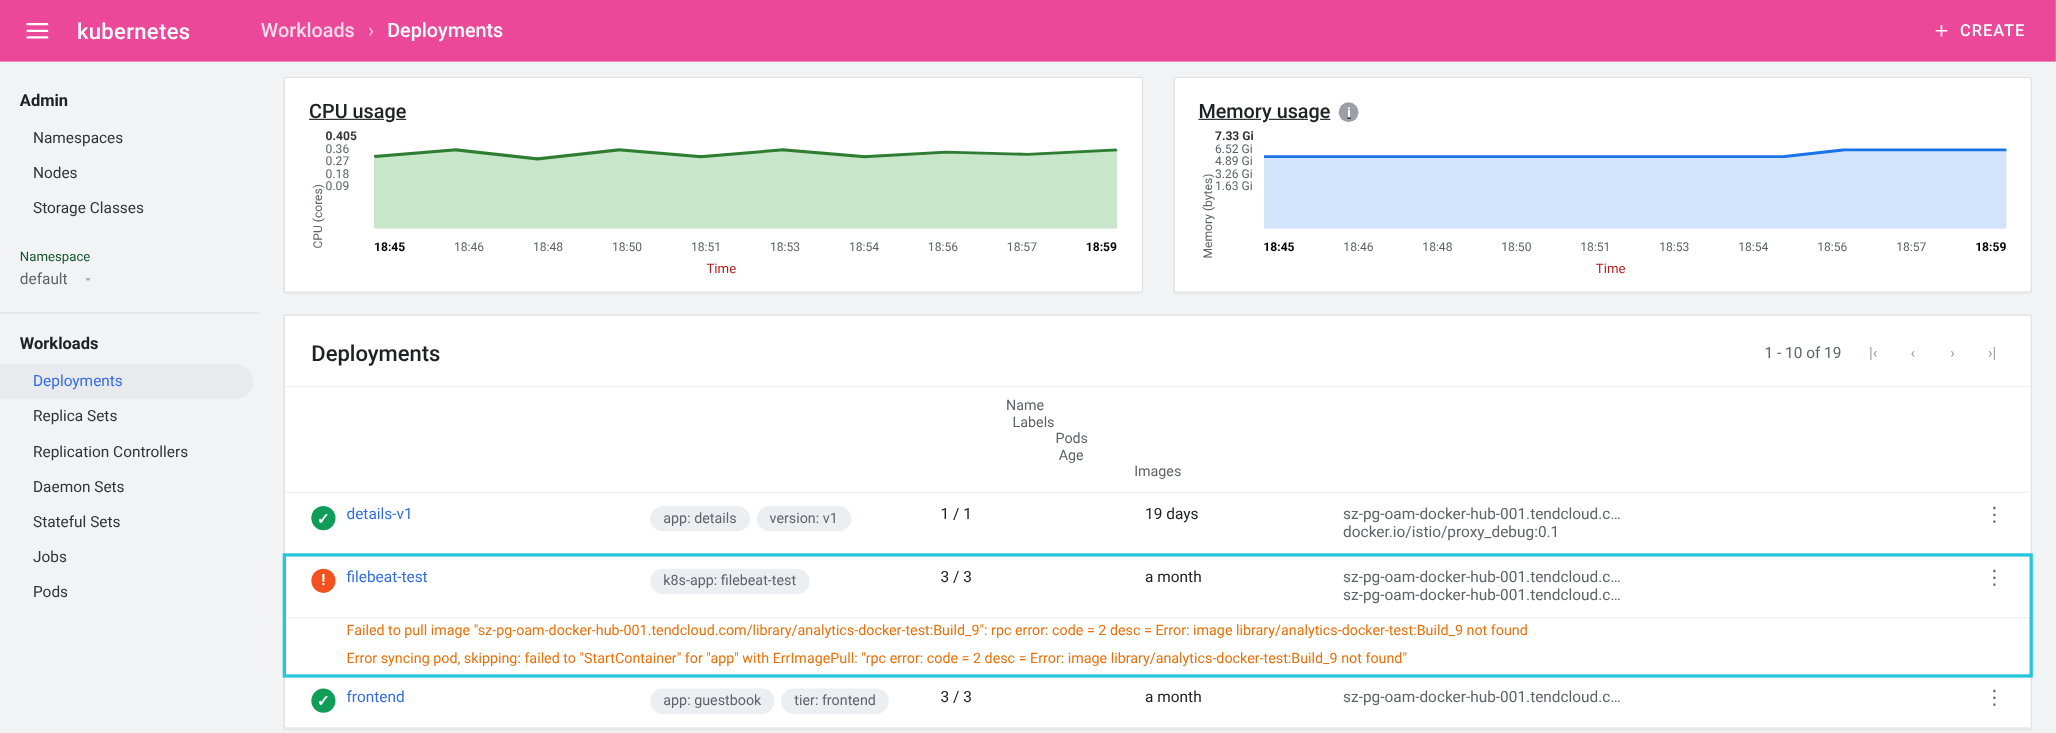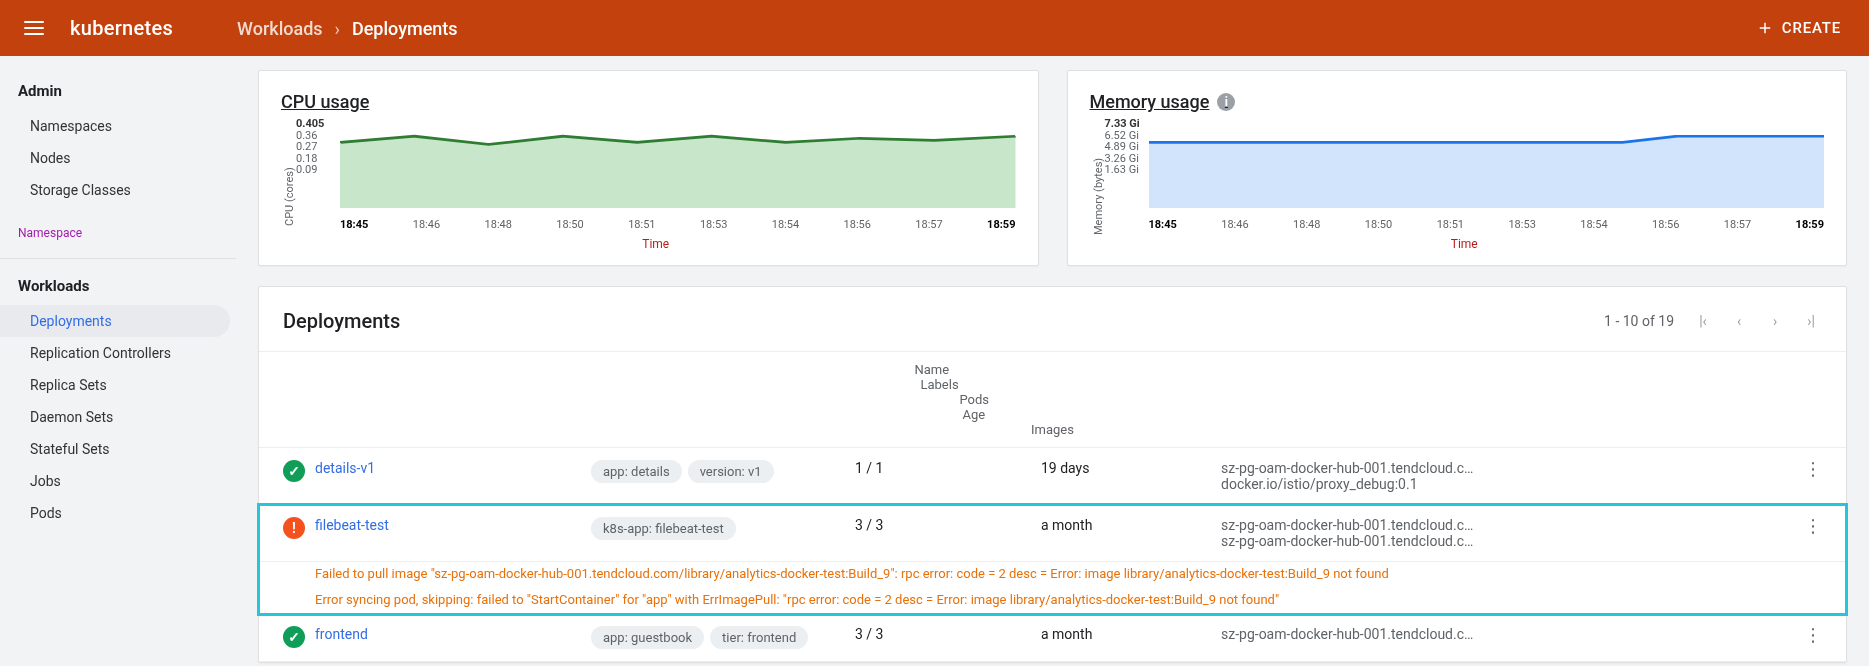--- a/index.html
+++ b/index.html
@@ -1,34 +1,34 @@
 <!DOCTYPE html>
 <html><head>
 <meta charset="utf-8">
 <style>
   * { box-sizing: border-box; margin: 0; padding: 0; }
   body { font-family: Roboto, "Helvetica Neue", Arial, sans-serif; font-size: 14px; color: #202124; background: #f1f3f4; width: 1869px; }
   
-  .topbar { background: #c2410c; color: #fff; height: 56px; display: flex; align-items: center; padding: 0 24px; }
+  .topbar { background: #ec4899; color: #fff; height: 56px; display: flex; align-items: center; padding: 0 24px; }
   .hamburger { width: 24px; height: 24px; display:flex; flex-direction:column; justify-content:center; gap:4px; cursor:pointer; margin-right: 22px;}
   .hamburger span { display:block; height:2px; background:#fff; border-radius:1px; width:20px;}
   .brand { font-size: 20px; font-weight: 500; letter-spacing: .3px; margin-right: 64px; }
   .crumb-root { color: rgba(255,255,255,.8); font-size: 18px; font-weight: 500; cursor:pointer;}
   .crumb-sep { color: rgba(255,255,255,.7); margin: 0 12px; font-size: 18px; font-weight:400;}
   .crumb-leaf { color:#fff; font-size: 18px; font-weight: 500;}
   .topbar .spacer { flex: 1; }
   .create-btn { display:flex; align-items:center; gap:8px; font-size:15px; font-weight:500; letter-spacing:.8px; cursor:pointer; padding:8px 4px;}
   .create-btn svg { fill:#fff; }
   
   .page { display:flex; }
   .sidebar { width: 236px; padding: 20px 0 0 0; }
   .side-section-title { font-weight: 700; font-size: 15px; padding: 6px 18px 10px; }
   .side-item { padding: 8px 18px 8px 30px; font-size:14px; color:#333; cursor:pointer;}
   .side-item.active { background:#e8eaed; color:#326de6; border-radius:0 16px 16px 0; margin-right:6px;}
-  .ns-label { font-size:12px; color:#a21caf; padding: 20px 0 6px 18px;}
+  .ns-label { font-size:12px; color:#14532d; padding: 20px 0 6px 18px;}
   .ns-select { padding: 0 0 10px 18px; display:flex; align-items:center; gap:12px; color:#5f6368; cursor:pointer;}
   .ns-select svg{ fill:#9aa0a6;}
   .side-hr { border:0; border-top:1px solid #e0e0e0; margin: 12px 0; }
   
   .main { flex:1; padding: 14px 22px; }
   .cards-row { display:flex; gap:28px; margin-bottom: 20px;}
   .card { background:#fff; border:1px solid #e0e0e0; border-radius:2px; box-shadow:0 1px 2px rgba(0,0,0,.04); }
   .chart-card { flex:1; padding: 20px 22px 14px 22px; }
   .chart-title { font-size: 18px; font-weight:500; display:flex; align-items:center; gap:8px; margin-bottom:10px;text-decoration:underline;}
   .info-icon { width:18px; height:18px; border-radius:50%; background:#9aa0a6; color:#fff; font-size:12px; display:flex; align-items:center; justify-content:center; font-weight:700;}
@@ -92,25 +92,31 @@
 </div>
 
 <div class="page">
 
   <div class="sidebar">
     <div class="side-section-title">Admin</div>
     <div class="side-item">Namespaces</div>
     <div class="side-item">Nodes</div>
     <div class="side-item">Storage Classes</div>
     <div class="ns-label">Namespace</div>
+    <div class="ns-select">
+      <span>default</span>
+      <svg width="12" height="12" viewBox="0 0 24 24">
+          <path d="M7 10l5 5 5-5z"></path>
+        </svg>
+    </div>
     <hr class="side-hr">
     <div class="side-section-title">Workloads</div>
     <div class="side-item active">Deployments</div>
+    <div class="side-item">Replica Sets</div>
     <div class="side-item">Replication Controllers</div>
-    <div class="side-item">Replica Sets</div>
     <div class="side-item">Daemon Sets</div>
     <div class="side-item">Stateful Sets</div>
     <div class="side-item">Jobs</div>
     <div class="side-item">Pods</div>
   </div>
 
   <div class="main">
     <div class="cards-row">
       <div class="card chart-card">
         <div class="chart-title">

